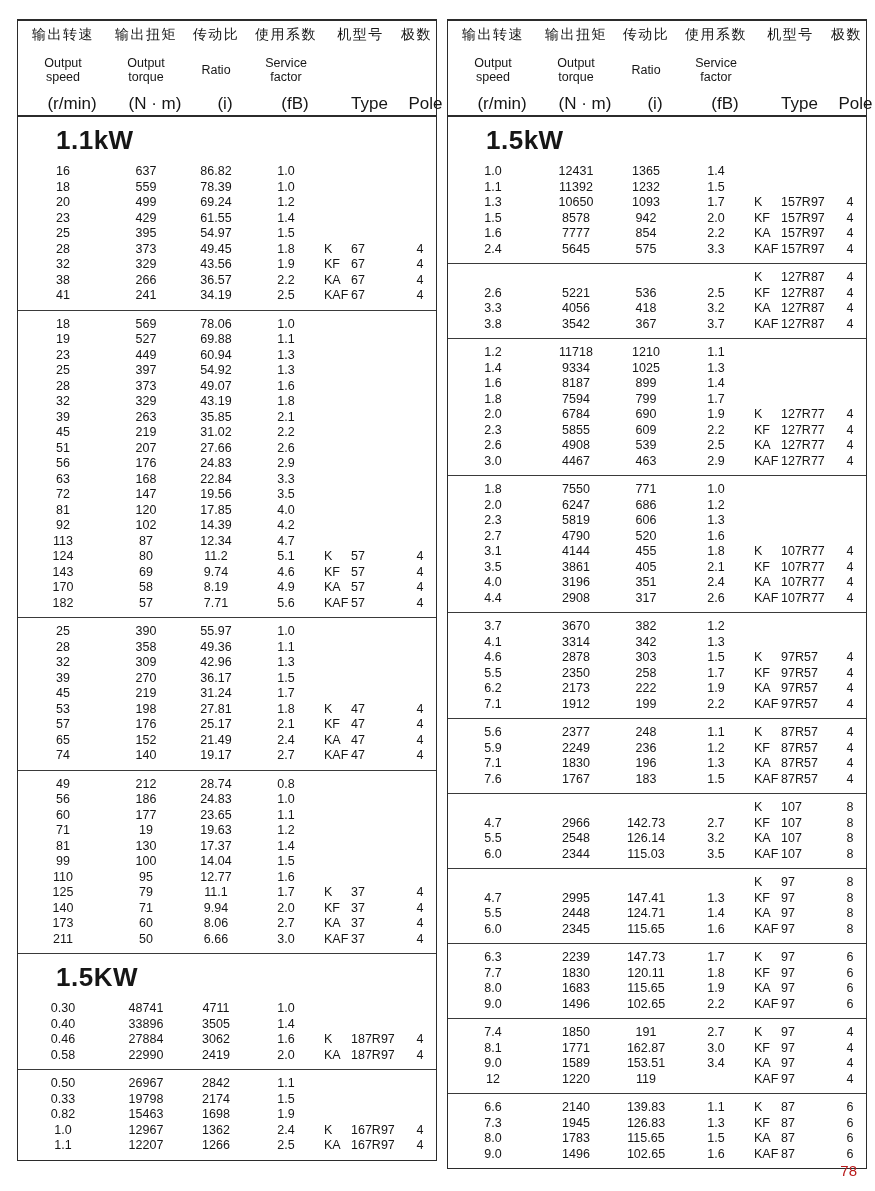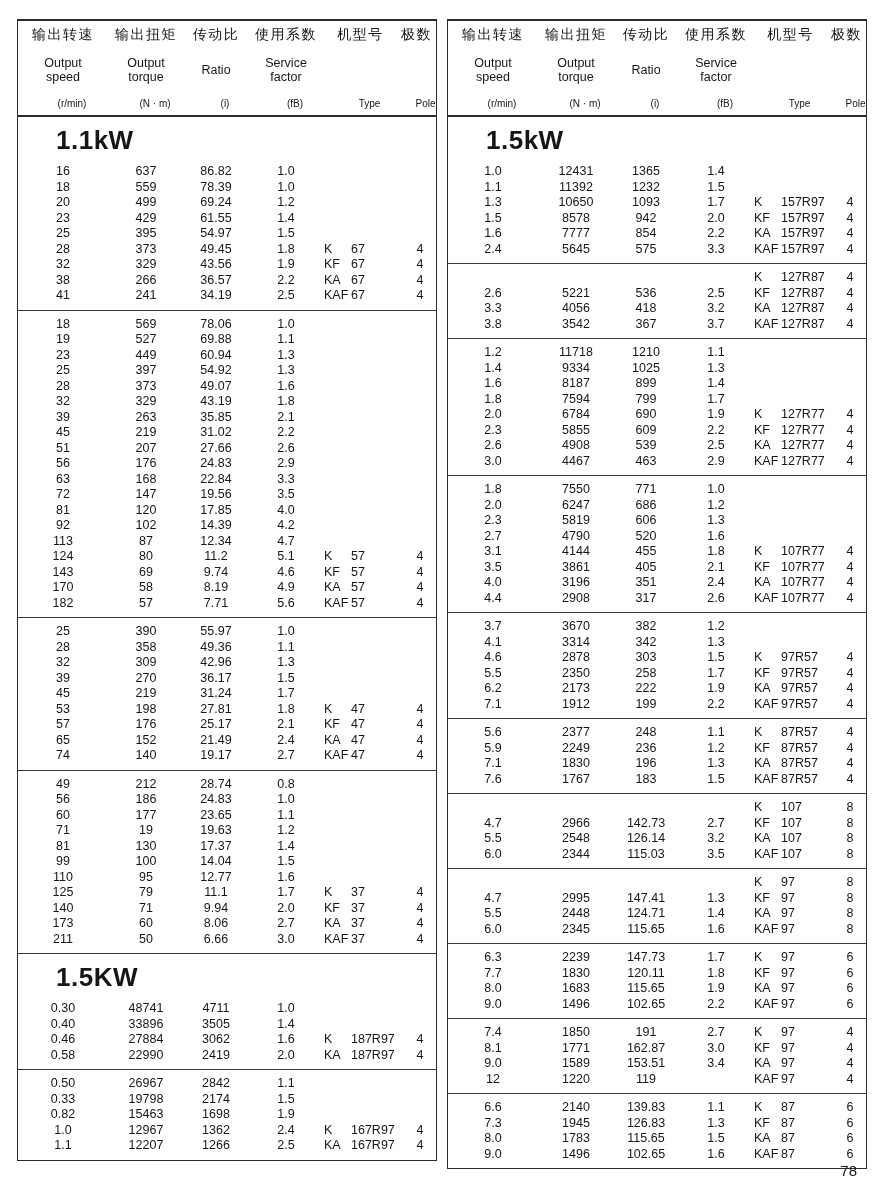--- a/index.html
+++ b/index.html
@@ -9,37 +9,37 @@
   }
   .page { position:relative; box-sizing:border-box; width:875px; height:1191px; padding:19px 8px 0 17px; }
   .tables { display:flex; gap:10px; align-items:flex-start; }
   .gtable { width:421px; box-sizing:border-box; border:1.5px solid #2b2b2b; border-top-width:2px; background:#fff; }
 
   
   .thead { display:grid; grid-template-columns:90px 76px 64px 76px 73px 39px; border-bottom:2px solid #2b2b2b; padding:5px 0 4px 0; height:96px; box-sizing:border-box; }
   .th { display:flex; flex-direction:column; align-items:center; justify-content:space-between; }
   .th-zh { font-size:14px; letter-spacing:1.5px; white-space:nowrap; }
   .th-en { flex:1; display:flex; flex-direction:column; justify-content:center; align-items:center; font-size:12.5px; line-height:14.5px; }
-  .th-unit { font-size:10px; line-height:15px; white-space:nowrap;margin-left:18px; }
+  .th-unit { font-size:17px; line-height:15px; white-space:nowrap;margin-left:18px; }
 
   
   .section + .section { border-top:1px solid #3a3a3a; }
   .section-title { font-size:26px; font-weight:bold; padding:8px 0 2px 38px; letter-spacing:0.5px; }
   .block { display:flex; align-items:flex-end; padding:6px 0; }
   .block + .block { border-top:1px solid #3a3a3a; }
   .block-left { width:306px; display:flex; flex-direction:column; justify-content:center; }
   .row { display:grid; grid-template-columns:90px 76px 64px 76px; }
   .cell { text-align:center; font-size:12.5px; line-height:15.5px; white-space:nowrap; }
   .block-right { width:112px; display:flex; flex-direction:column; justify-content:center; }
   .type-row { display:flex; align-items:center; font-size:12.5px; line-height:15.5px; }
   .type-label { flex:1; text-align:left; white-space:nowrap; }
   .type-prefix { display:inline-block; min-width:27px; }
   .type-pole { width:32px; text-align:center; }
 
-  .page-number { position:absolute; right:18px; bottom:12px; font-size:15px; color:#0f172a; }
+  .page-number { position:absolute; right:18px; bottom:12px; font-size:15px; color:#b91c1c; }
 </style>
 </head>
 <body>
 
 <div class="page">
   <div class="tables">
     <div class="gtable">
         <div class="thead">
           <div class="th">
             <div class="th-zh">输出转速</div>

